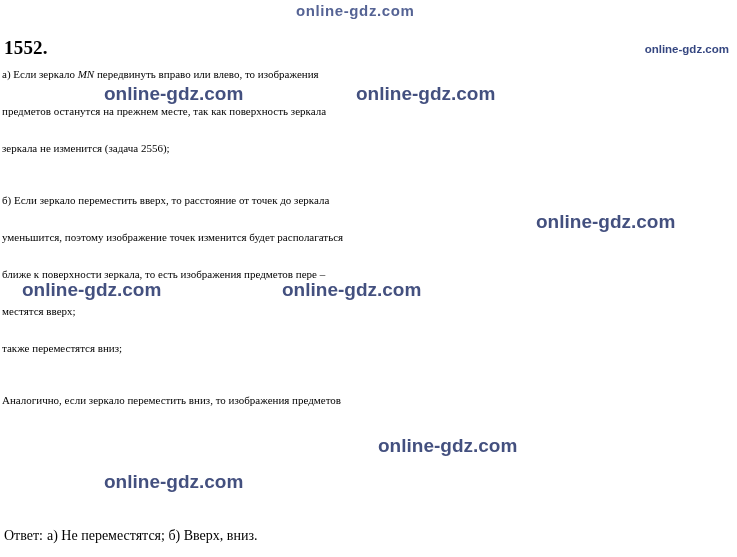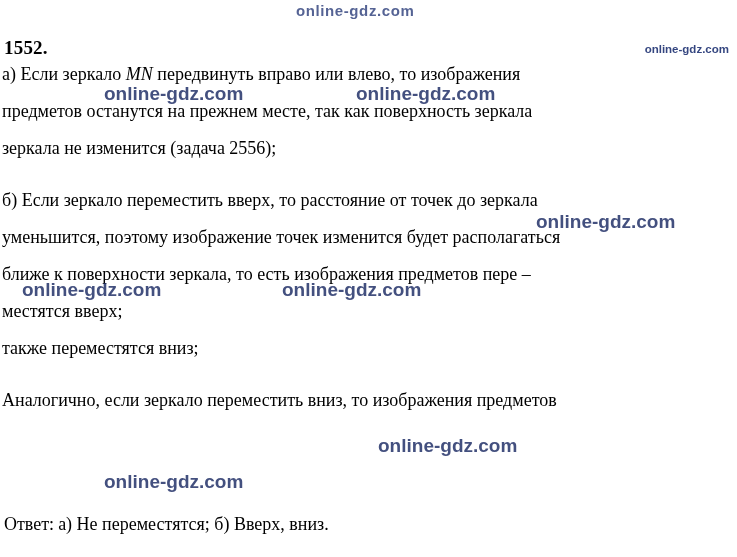--- a/index.html
+++ b/index.html
@@ -31,35 +31,35 @@
   .task-number .dot {
     font-weight: bold;
   }
   .body-text {
     position: absolute;
     left: 2px;
     top: 56px;
     width: 733px;
   }
   .line {
-    font-size: 18px;
+    font-size: 11px;
     line-height: 37px;
     white-space: nowrap;
   }
   .line .ital {
     font-style: italic;
   }
   .gap-before {
     margin-top: 15px;
   }
   .answer-line {
     position: absolute;
     left: 4px;
-    top: 514px;
-    font-size: 18px;
+    top: 528px;
+    font-size: 14px;
     white-space: nowrap;
   }
   .answer-line .ans-label {
     margin-right: 4px;
   }
   
   .wm {
     position: absolute;
     color: #1b2a63;
     font-family: "Liberation Sans", sans-serif;

